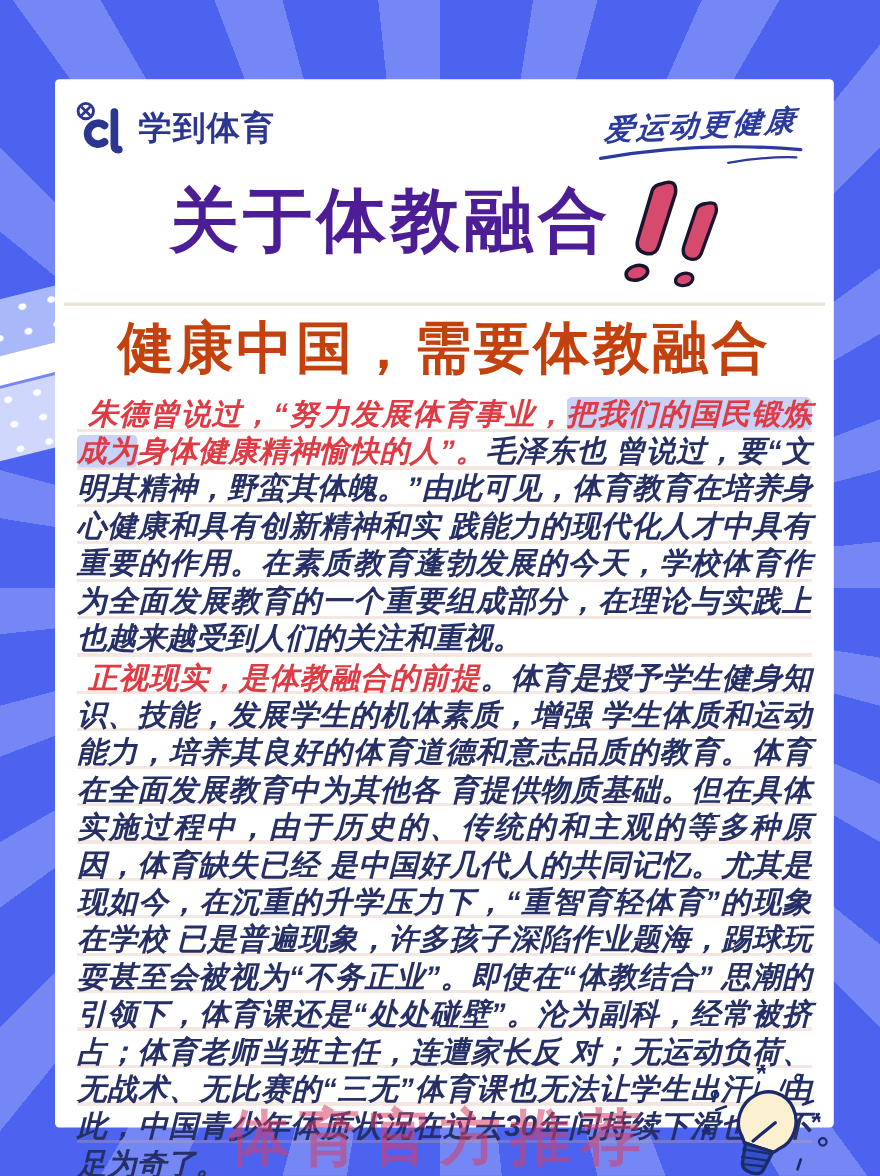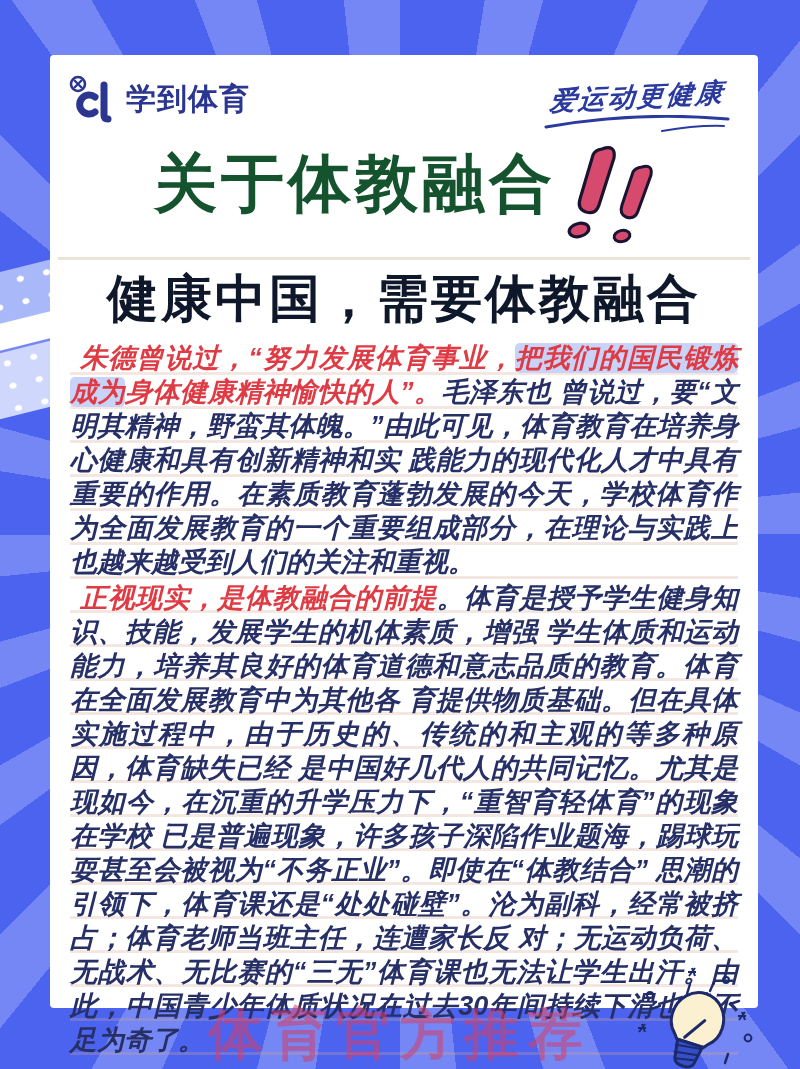--- a/index.html
+++ b/index.html
@@ -13,37 +13,37 @@
   
   .ribbon{position:absolute;z-index:1;transform:rotate(-14deg);}
   .ribbon .dots{width:100%;height:100%;
     background-image:radial-gradient(#ffffff 3.2px, transparent 3.9px);
     background-size:27px 23px;}
   .ribbon1{left:-44px;top:262px;width:175px;height:54px;background:#a9b8f8;}
   .ribbon2{left:-50px;top:318px;width:150px;height:26px;background:#ffffff;}
   .ribbon3{left:-56px;top:344px;width:195px;height:64px;background:#cfd8fc;}
 
   
-  .card{position:absolute;z-index:2;left:50px;top:55px;width:708px;height:953px;
+  .card{position:absolute;z-index:2;left:50px;top:72px;width:708px;height:953px;
     background:#ffffff;border-radius:4px;}
 
   .card-head{display:flex;justify-content:space-between;align-items:flex-start;
     padding:20px 26px 0 18px;}
   .logo{display:flex;align-items:center;gap:4px;}
   .logo-text{font-size:30px;font-weight:800;color:#2b3690;letter-spacing:1px;}
   .slogan-wrap{margin-top:4px;text-align:center;}
   .slogan-text{display:inline-block;font-size:27px;font-weight:800;font-style:italic;
     color:#2b3a9e;letter-spacing:2px;transform:skewX(-8deg) rotate(-3deg);}
   .title-row{display:flex;justify-content:center;align-items:flex-start;margin-top:10px;}
-  .title-text{font-size:63px;font-weight:800;color:#14532d;letter-spacing:4px;
+  .title-text{font-size:63px;font-weight:800;color:#4c1d95;letter-spacing:4px;
     line-height:1.1;}
   .title-marks{margin-left:6px;margin-top:-6px;}
   .divider{height:3px;background:#e9e4d7;margin:10px 8px 0 8px;}
   .subtitle{margin-top:10px;text-align:center;font-size:51px;font-weight:800;
-    color:#0f172a;letter-spacing:3px;line-height:1.15;}
+    color:#c2410c;letter-spacing:3px;line-height:1.15;}
   .article{margin:12px 20px 0 20px;font-size:27px;font-weight:700;line-height:34px;
     color:#273066;text-align:justify;
     background-image:repeating-linear-gradient(to bottom,
       transparent 0px, transparent 31px,
       rgba(216,166,146,0.28) 31px, rgba(216,166,146,0.28) 34px);
     font-style:italic;
   }
   .article p{margin:0 0 2px 0;text-indent:0.38em;}
   .seg-red{color:#df3b44;}
   .seg-red-highlight{color:#df3b44;background:#c9d3f7;border-radius:5px;

